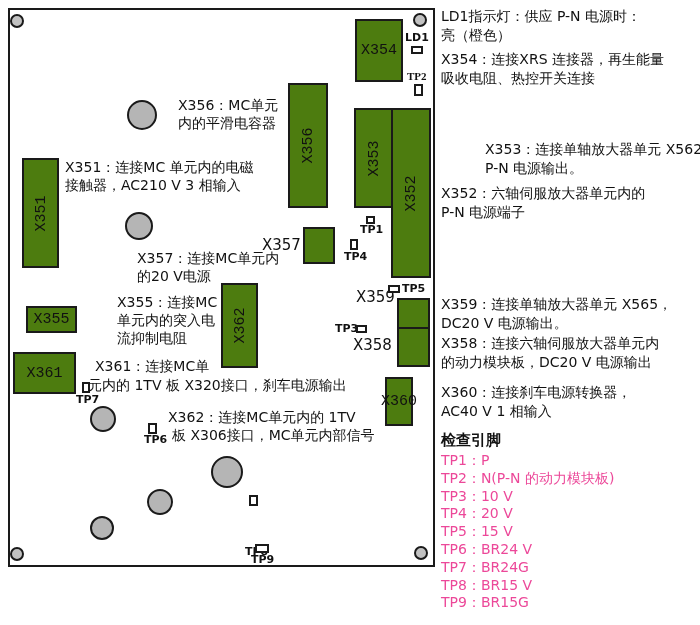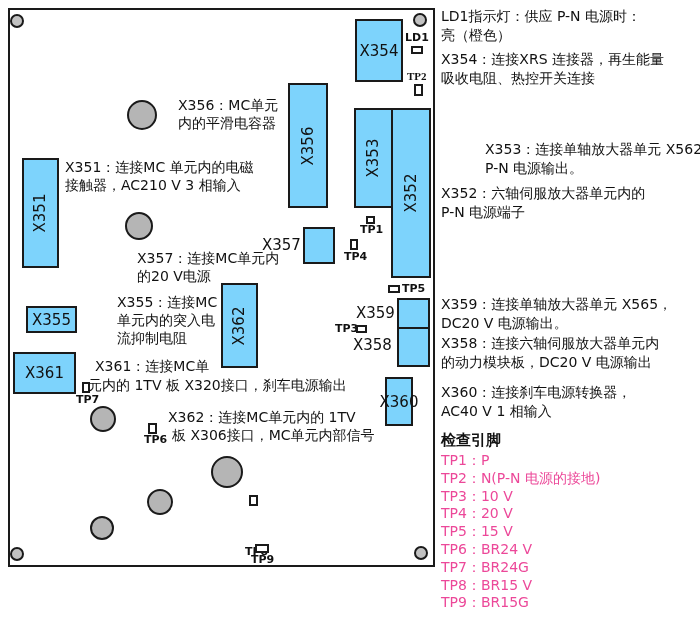--- a/index.html
+++ b/index.html
@@ -1,21 +1,21 @@
 <!DOCTYPE html>
 <html><head>
 <meta charset="utf-8">
 <style>
   html,body{margin:0;padding:0;background:#fff;}
   .stage{position:relative;width:700px;height:625px;background:#ffffff;overflow:hidden;
          font-family:"DejaVu Sans","Liberation Sans",sans-serif;color:#111;}
   .outline{position:absolute;left:8px;top:8px;width:427px;height:559px;
            border:2px solid #1a1a1a;box-sizing:border-box;background:#fff;}
-  .box{position:absolute;border:2px solid #1a1a1a;background:#7dd3fc;box-sizing:border-box;
-       display:flex;align-items:center;justify-content:center;font-size:15px;color:#111;}
+  .box{position:absolute;border:2px solid #1a1a1a;background:#4d7c0f;box-sizing:border-box;
+       display:flex;align-items:center;justify-content:center;font-size:15px;color:#111;font-family:Liberation Mono, monospace;}
   .box.vert span{transform:rotate(-90deg);white-space:nowrap;}
   .hole{position:absolute;border-radius:50%;background:#b5b5b5;border:2px solid #1a1a1a;box-sizing:border-box;}
   .screw{position:absolute;border-radius:50%;background:#c2c2c2;border:2px solid #1a1a1a;box-sizing:border-box;}
   .tp{position:absolute;border:2px solid #1a1a1a;background:#fff;box-sizing:border-box;}
   .tpl{position:absolute;font-size:11px;font-weight:600;white-space:nowrap;color:#111;}
   .bnote{position:absolute;font-size:14px;line-height:18px;white-space:pre-line;color:#111;}
   .cl{position:absolute;font-size:15px;white-space:nowrap;color:#111;}
   .rnote{position:absolute;left:441px;width:259px;font-size:14px;line-height:19px;white-space:pre-line;color:#111;}
   .rhead{position:absolute;left:441px;font-size:15px;font-weight:700;color:#111;}
   .pins{position:absolute;left:441px;top:452px;margin:0;padding:0;list-style:none;
@@ -65,21 +65,21 @@
   <div class="box vert" style="left:221px;top:283px;width:37px;height:85px;">
     <span>X362</span>
   </div>
   <div class="box" style="left:397px;top:298px;width:33px;height:31px;"></div>
   <div class="box" style="left:397px;top:327px;width:33px;height:40px;"></div>
   <div class="box" style="left:385px;top:377px;width:28px;height:49px;">
     <span>X360</span>
   </div>
 
   <div class="cl" style="left:262px;top:236px;">X357</div>
-  <div class="cl" style="left:356px;top:304px;">X359</div>
+  <div class="cl" style="left:356px;top:288px;">X359</div>
   <div class="cl" style="left:353px;top:336px;">X358</div>
 
   <div class="tpl" style="left:405px;top:31px;">LD1</div>
   <div class="tp" style="left:411px;top:46px;width:12px;height:8px;"></div>
 
   <div class="tpl" style="left:407px;top:70px;font-family:Liberation Serif, serif;">TP2</div>
   <div class="tp" style="left:414px;top:84px;width:9px;height:12px;"></div>
 
   <div class="tp" style="left:366px;top:216px;width:9px;height:8px;"></div>
   <div class="tpl" style="left:360px;top:223px;">TP1</div>
@@ -130,21 +130,21 @@
   <div class="rnote" style="top:295px;">X359：连接单轴放大器单元 X565，
 DC20 V 电源输出。</div>
   <div class="rnote" style="top:334px;">X358：连接六轴伺服放大器单元内
 的动力模块板，DC20 V 电源输出</div>
   <div class="rnote" style="top:383px;">X360：连接刹车电源转换器，
 AC40 V 1 相输入</div>
 
   <div class="rhead" style="top:431px;">检查引脚</div>
   <ul class="pins">
     <li>TP1：P</li>
-    <li>TP2：N(P-N 电源的接地)</li>
+    <li>TP2：N(P-N 的动力模块板)</li>
     <li>TP3：10 V</li>
     <li>TP4：20 V</li>
     <li>TP5：15 V</li>
     <li>TP6：BR24 V</li>
     <li>TP7：BR24G</li>
     <li>TP8：BR15 V</li>
     <li>TP9：BR15G</li>
   </ul>
 
 </div>

